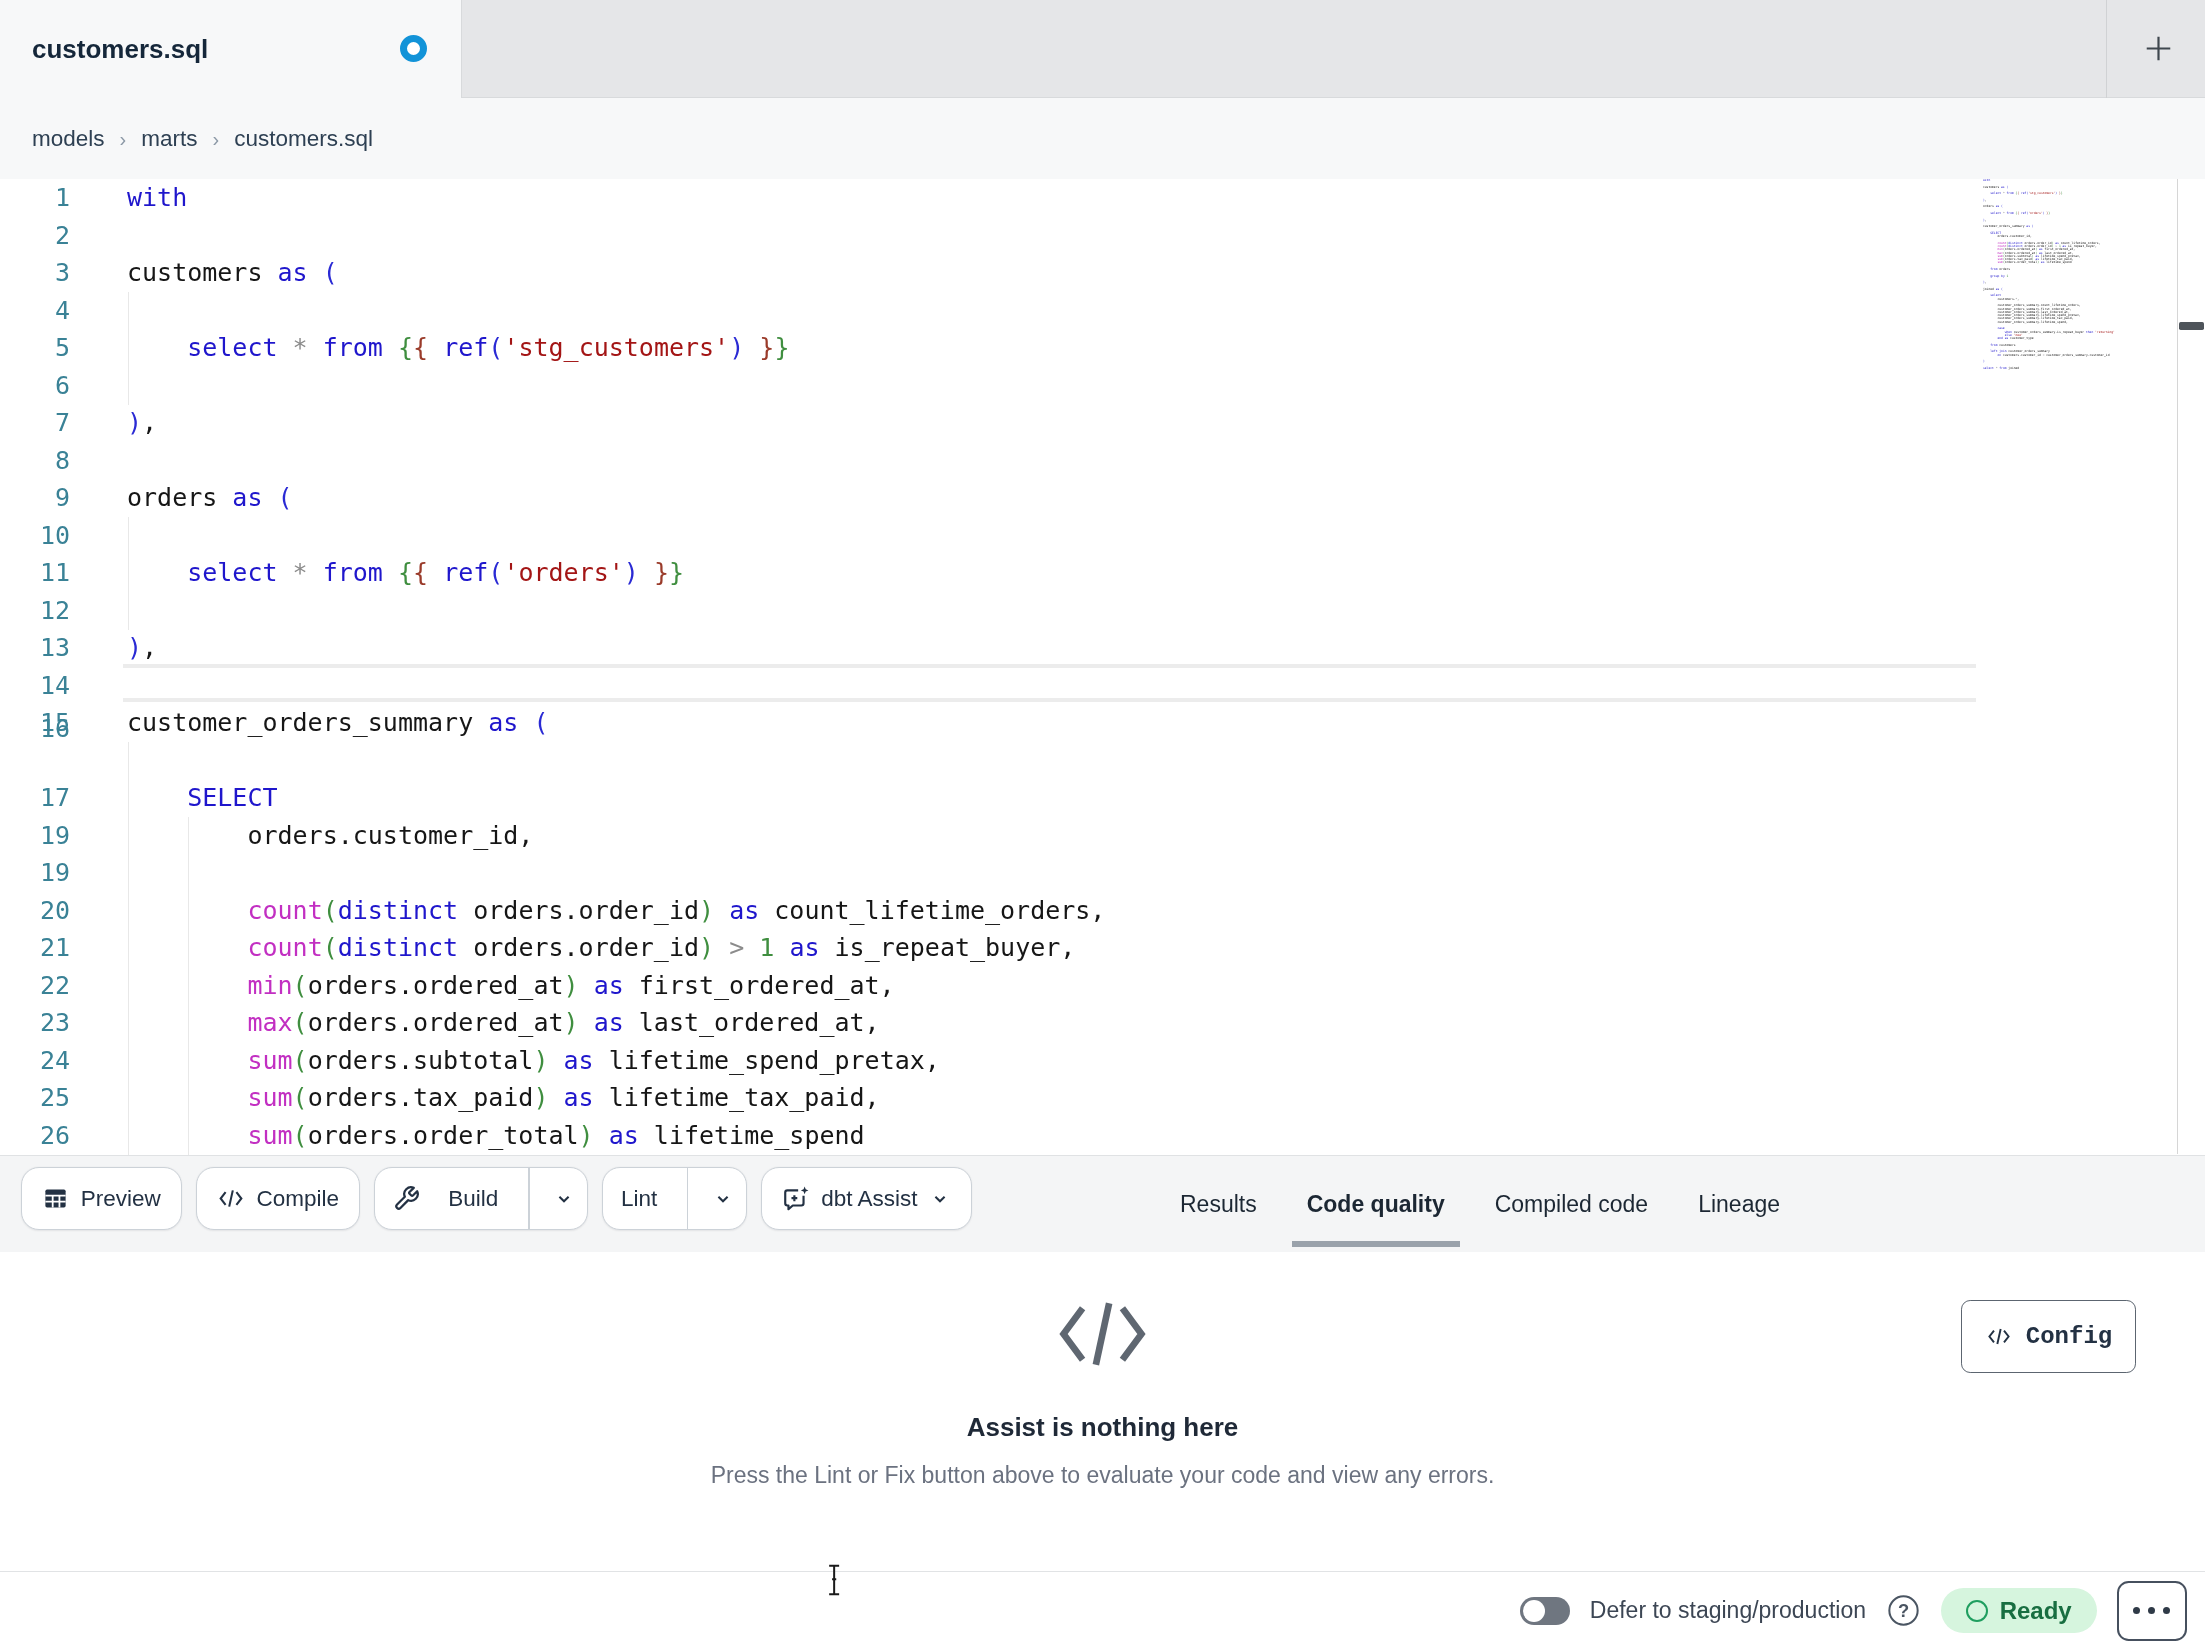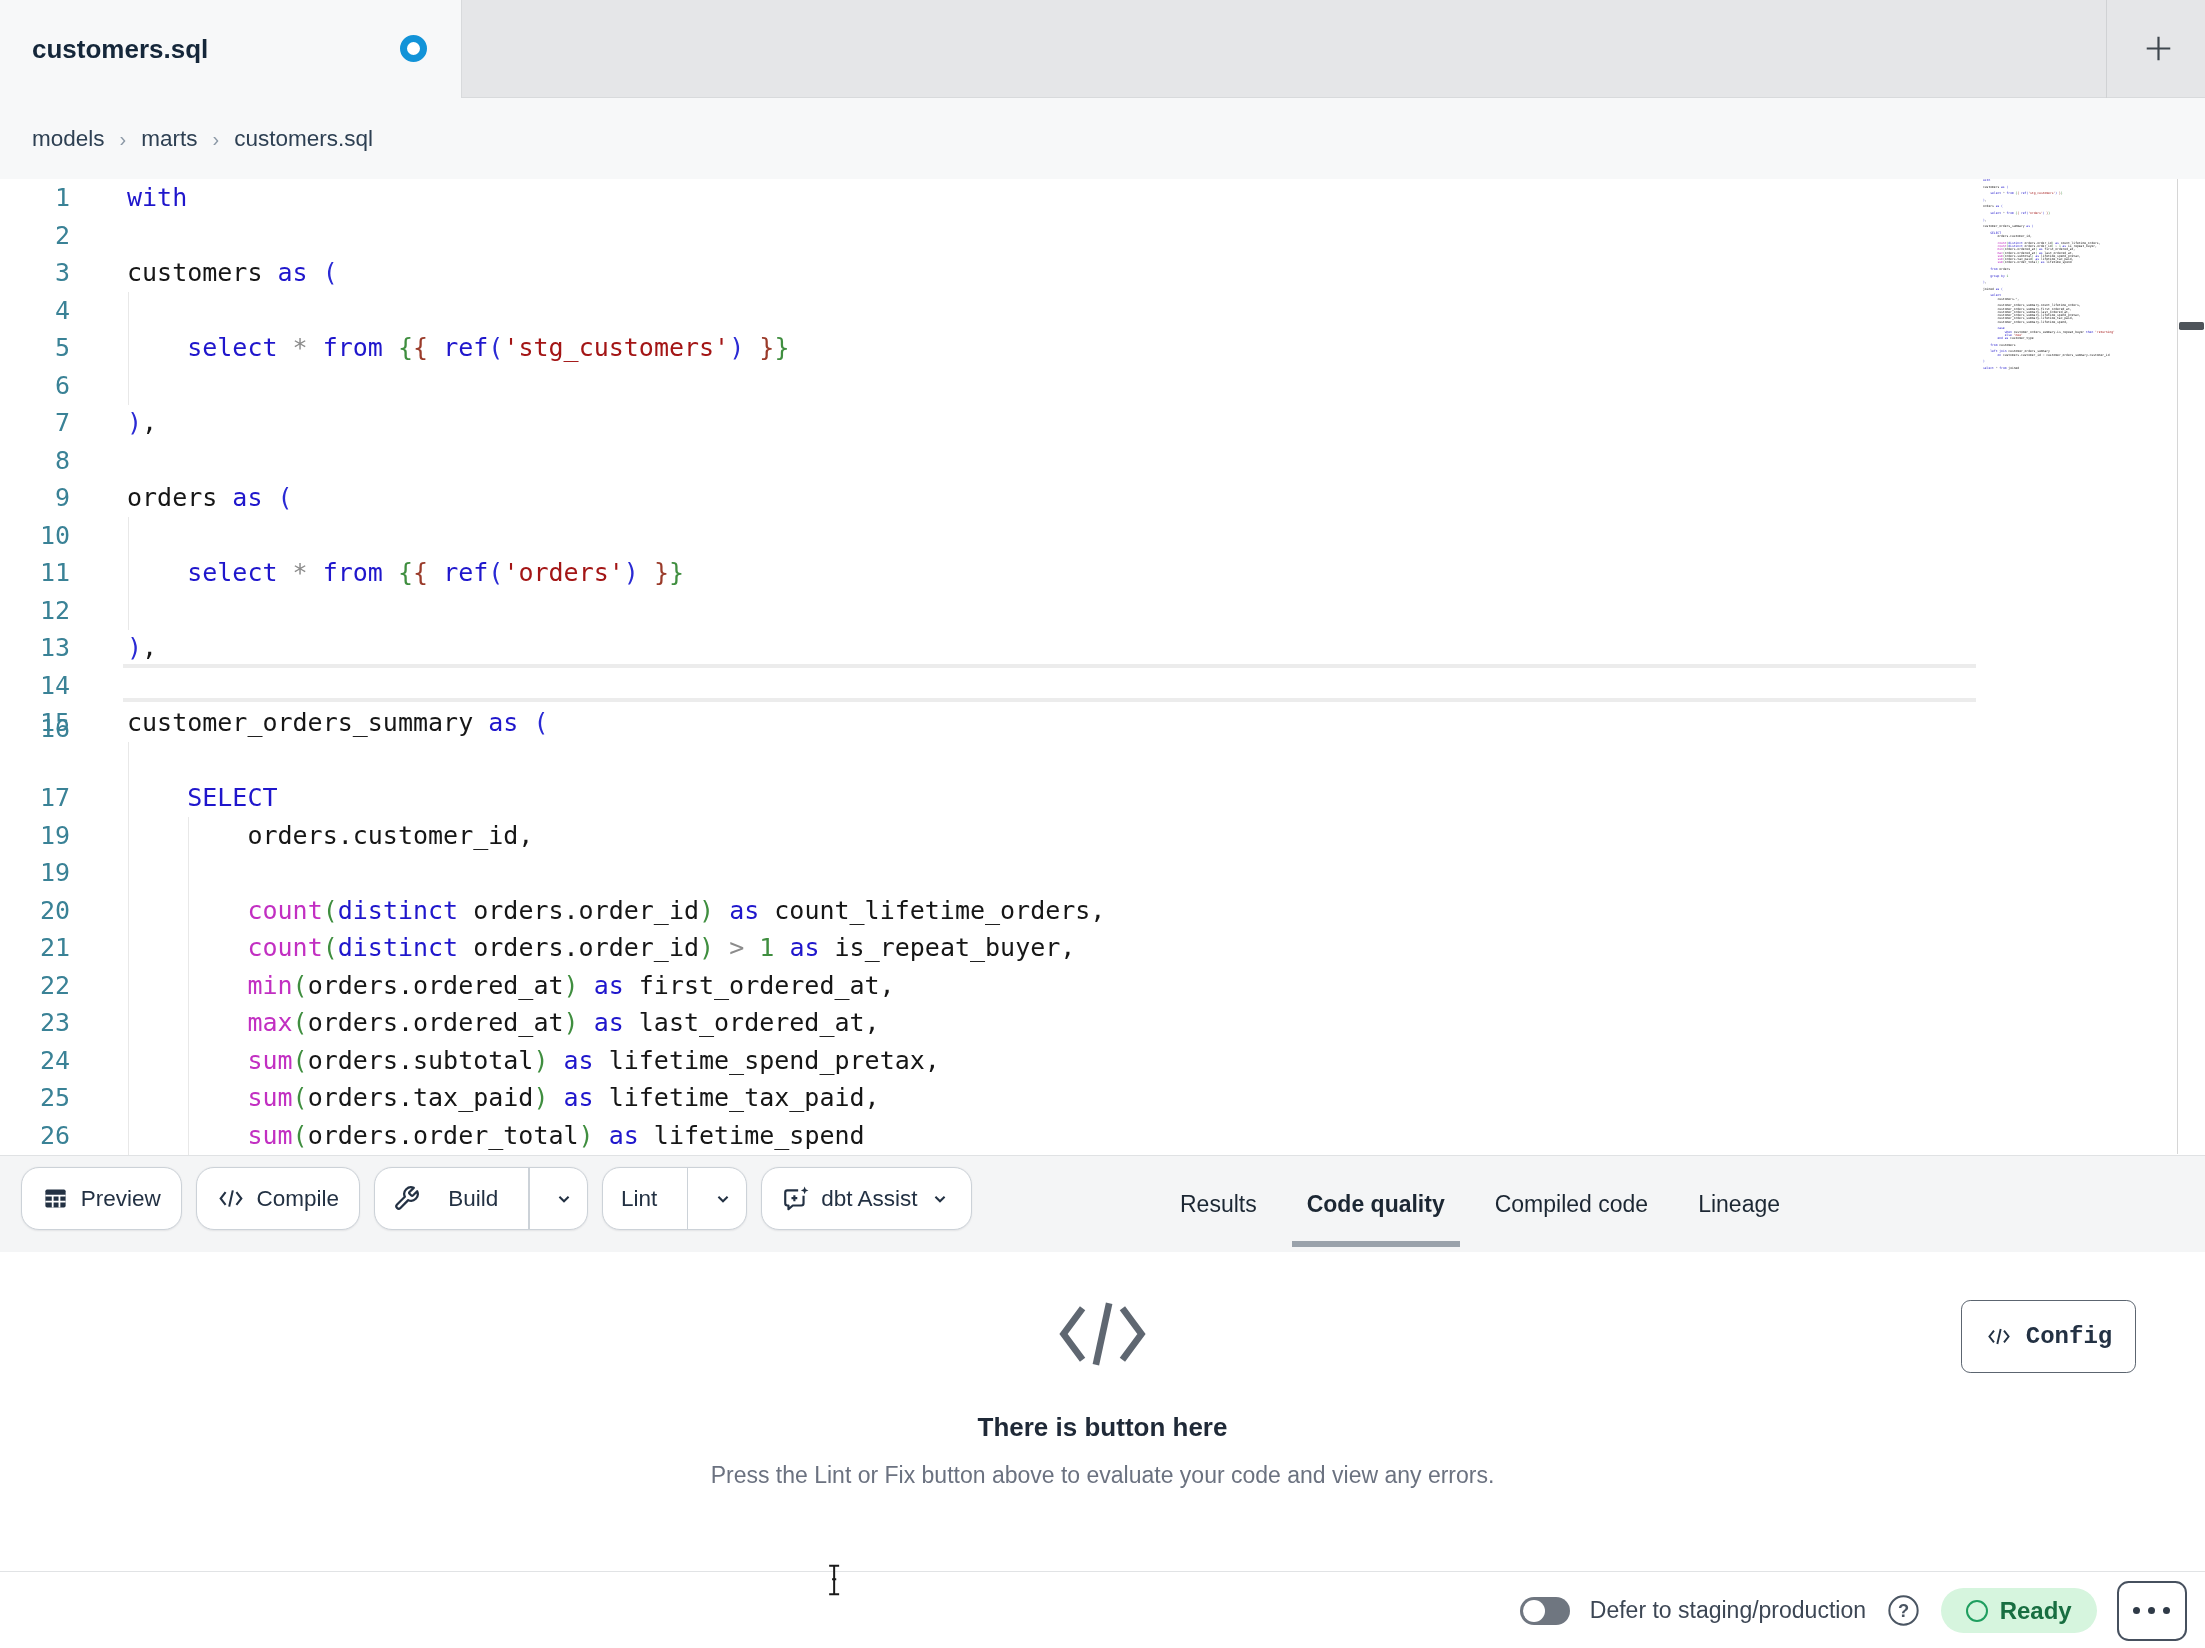--- a/index.html
+++ b/index.html
@@ -408,21 +408,21 @@
 </div>
 
 <div class="panel">
   <div class="empty-icon">
     <svg width="93" height="68" viewBox="0 0 112 82">
       <path d="M32 10 L9 41 L32 72" stroke="#5f6771" stroke-width="8" fill="none"></path>
       <path d="M80 10 L103 41 L80 72" stroke="#5f6771" stroke-width="8" fill="none"></path>
       <path d="M64 4 L48 78" stroke="#5f6771" stroke-width="8" fill="none"></path>
     </svg>
   </div>
-  <div class="empty-title">There is button here</div>
+  <div class="empty-title">Assist is nothing here</div>
   <div class="empty-msg">Press the Lint or Fix button above to evaluate your code and view any errors.</div>
   <button class="config-btn">
     <svg width="28" height="25" viewBox="0 0 30 30">
       <path d="M9 8 L3.5 15 L9 22" stroke="#233143" stroke-width="2.3" fill="none"></path>
       <path d="M21 8 L26.5 15 L21 22" stroke="#233143" stroke-width="2.3" fill="none"></path>
       <path d="M17 6 L13 24" stroke="#233143" stroke-width="2.3" fill="none"></path>
     </svg>
     <span>Config</span>
   </button>
 </div>

